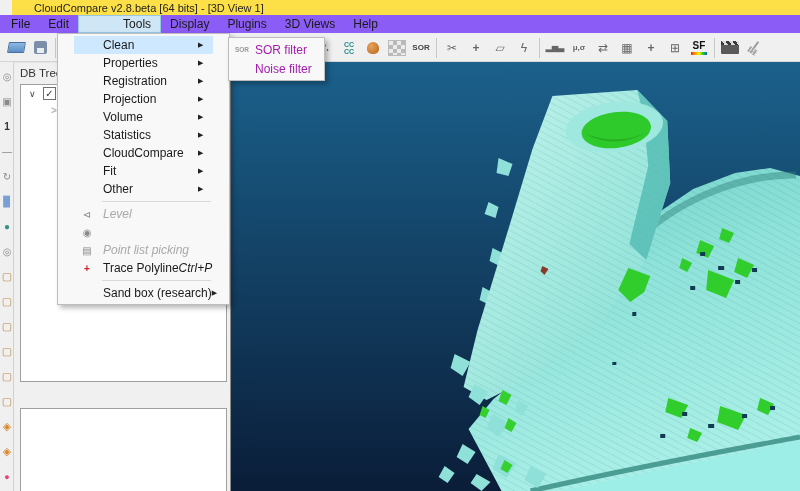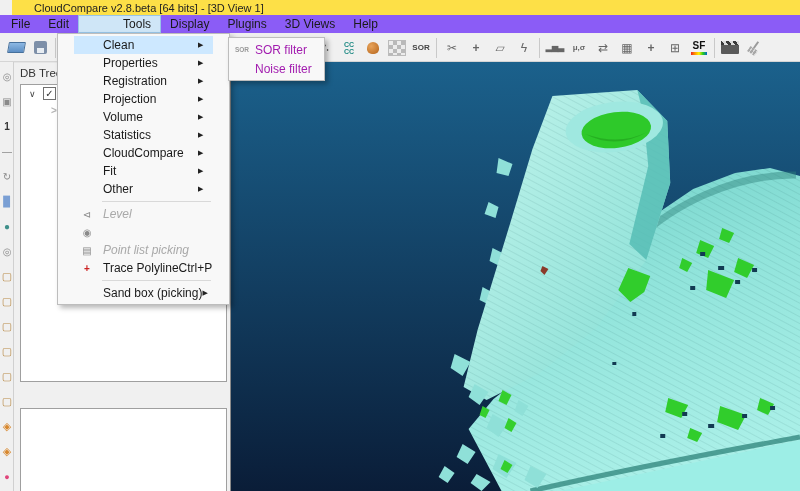--- a/index.html
+++ b/index.html
@@ -73,21 +73,21 @@
   #viewport svg{position:absolute;left:0;top:0;width:100%;height:100%;}
 
   
   #tools-menu{position:absolute;left:57px;top:33px;width:173px;background:#f8f8f8;
     border:1px solid #bdbdbd;box-shadow:3px 3px 5px rgba(0,0,0,.28);padding:2px 16px;z-index:50;}
   .mrow{height:18px;display:flex;align-items:center;}
   .mrow.hl{background:var(--hl);}
   .mico{width:26px;text-align:center;font-size:10px;color:#8a8a8a;flex:none;}
   .mico.red{color:#cc2222;font-weight:bold;}
   .mlab{flex:1;font-size:12px;color:#1a1a1a;padding-left:3px;white-space:nowrap;}
-  .msc{font-size:12px;color:#1a1a1a;margin-right:2px;}
+  .msc{font-size:12px;color:#1a1a1a;margin-right:2px;font-style:italic;}
   .marr{width:15px;font-size:7px;color:#222;flex:none;}
   .mrow.disabled .mlab{color:#a9a9a9;font-style:italic;}
   .msep{height:1px;background:#d9d9d9;margin:3px 2px 3px 28px;}
 
   
   #clean-submenu{position:absolute;left:228px;top:37px;width:97px;background:#f8f8f8;
     border:1px solid #bdbdbd;box-shadow:3px 3px 5px rgba(0,0,0,.28);padding:2px 0;z-index:60;}
   .srow{height:19px;display:flex;align-items:center;}
   .sico{width:26px;text-align:center;font-size:6.5px;font-weight:bold;color:#9a9a9a;flex:none;}
   .slab{font-size:12px;color:#a21caf;white-space:nowrap;}
@@ -300,21 +300,21 @@
   </div>
   <div class="mrow">
     <span class="mico red">+</span>
     <span class="mlab">Trace Polyline</span>
     <span class="msc">Ctrl+P</span>
     <span class="marr"></span>
   </div>
   <div class="msep"></div>
   <div class="mrow">
     <span class="mico"></span>
-    <span class="mlab">Sand box (picking)</span>
+    <span class="mlab">Sand box (research)</span>
     <span class="marr">▶</span>
   </div>
 </div>
 
 <div id="clean-submenu">
   <div class="srow">
     <span class="sico">SOR</span>
     <span class="slab">SOR filter</span>
   </div>
   <div class="srow">

